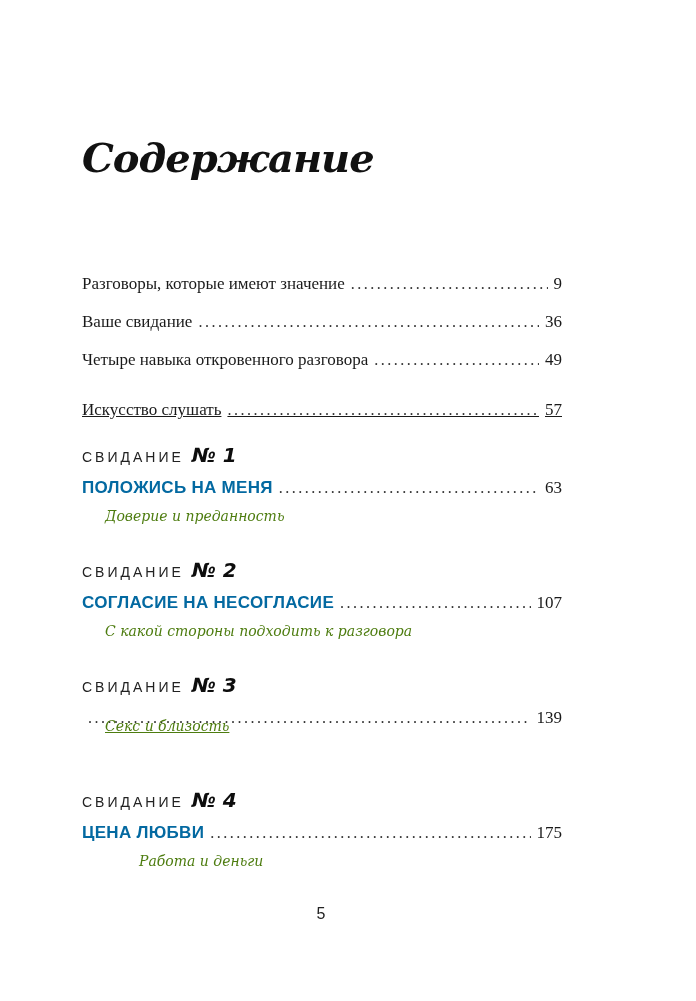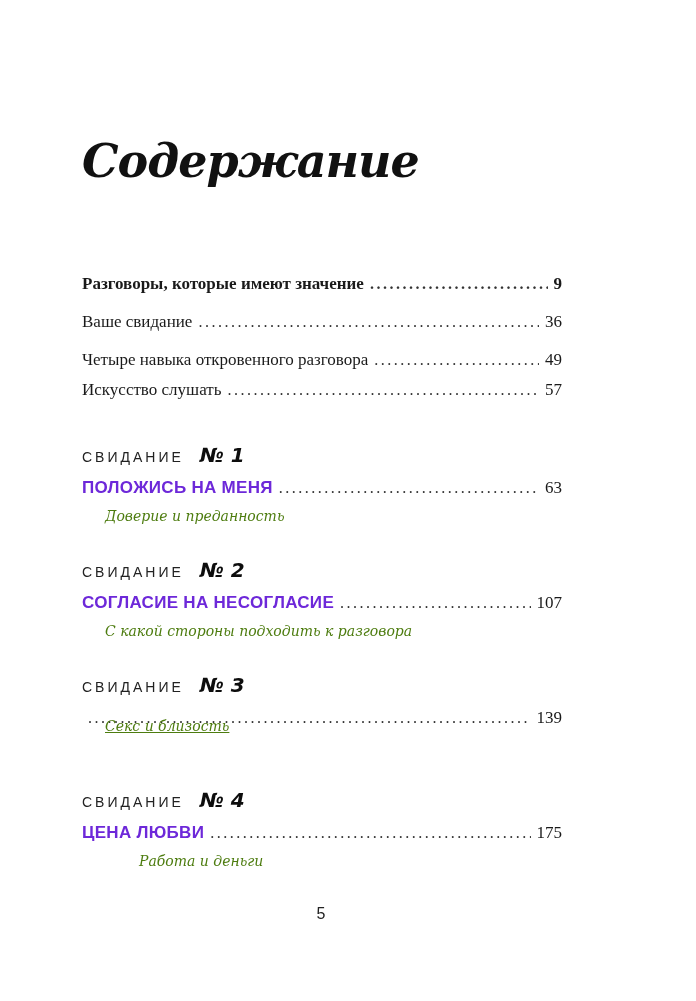--- a/index.html
+++ b/index.html
@@ -14,21 +14,21 @@
       overflow: hidden;
       color: #1a1a1a;
     }
     .page-title {
       position: absolute;
       left: 82px;
       top: 138px;
       font-family: "DejaVu Serif", serif;
       font-style: italic;
       font-weight: bold;
-      font-size: 46px;
+      font-size: 40px;
       letter-spacing: -1px;
       color: #111;
       line-height: 1;
     }
     .toc-line {
       position: absolute;
       left: 82px;
       width: 480px;
       display: flex;
       align-items: baseline;
@@ -58,29 +58,28 @@
     }
     .intro .label {
       font-family: "Liberation Serif", serif;
       font-size: 17px;
     }
     .chapter .label {
       font-family: "Liberation Sans", sans-serif;
       font-weight: bold;
       font-size: 17px;
       letter-spacing: 0.3px;
-      color: #6d28d9;
+      color: #0369a1;
     }
     .section-header {
       position: absolute;
       left: 82px;
       display: flex;
       align-items: baseline;
       white-space: nowrap;
-      gap: 8px;
     }
     .section-header .kicker {
       font-family: "Liberation Sans", sans-serif;
       font-size: 14px;
       letter-spacing: 3px;
       color: #222;
     }
     .section-header .num {
       margin-left: 8px;
       font-family: "DejaVu Sans", sans-serif;
@@ -107,36 +106,36 @@
       font-family: "Liberation Sans", sans-serif;
       font-size: 16px;
       color: #222;
     }
   </style>
 </head>
 <body>
 
 <h1 class="page-title" style="margin:0;">Содержание</h1>
 
-<div class="toc-line intro" style="top:274px;font-weight:bold;">
+<div class="toc-line intro" style="top:274px;">
   <span class="label">Разговоры, которые имеют значение</span>
   <span class="dots"></span>
   <span class="page">9</span>
 </div>
 <div class="toc-line intro" style="top:312px;">
   <span class="label">Ваше свидание</span>
   <span class="dots"></span>
   <span class="page">36</span>
 </div>
 <div class="toc-line intro" style="top:350px;">
   <span class="label">Четыре навыка откровенного разговора</span>
   <span class="dots"></span>
   <span class="page">49</span>
 </div>
-<div class="toc-line intro" style="top:380px;">
+<div class="toc-line intro" style="top:400px;text-decoration:underline;">
   <span class="label">Искусство слушать</span>
   <span class="dots"></span>
   <span class="page">57</span>
 </div>
 
 <div class="section-header" style="top:443px;">
   <span class="kicker">СВИДАНИЕ</span>
   <span class="num">№ 1</span>
 </div>
 <div class="toc-line chapter" style="top:478px;">

